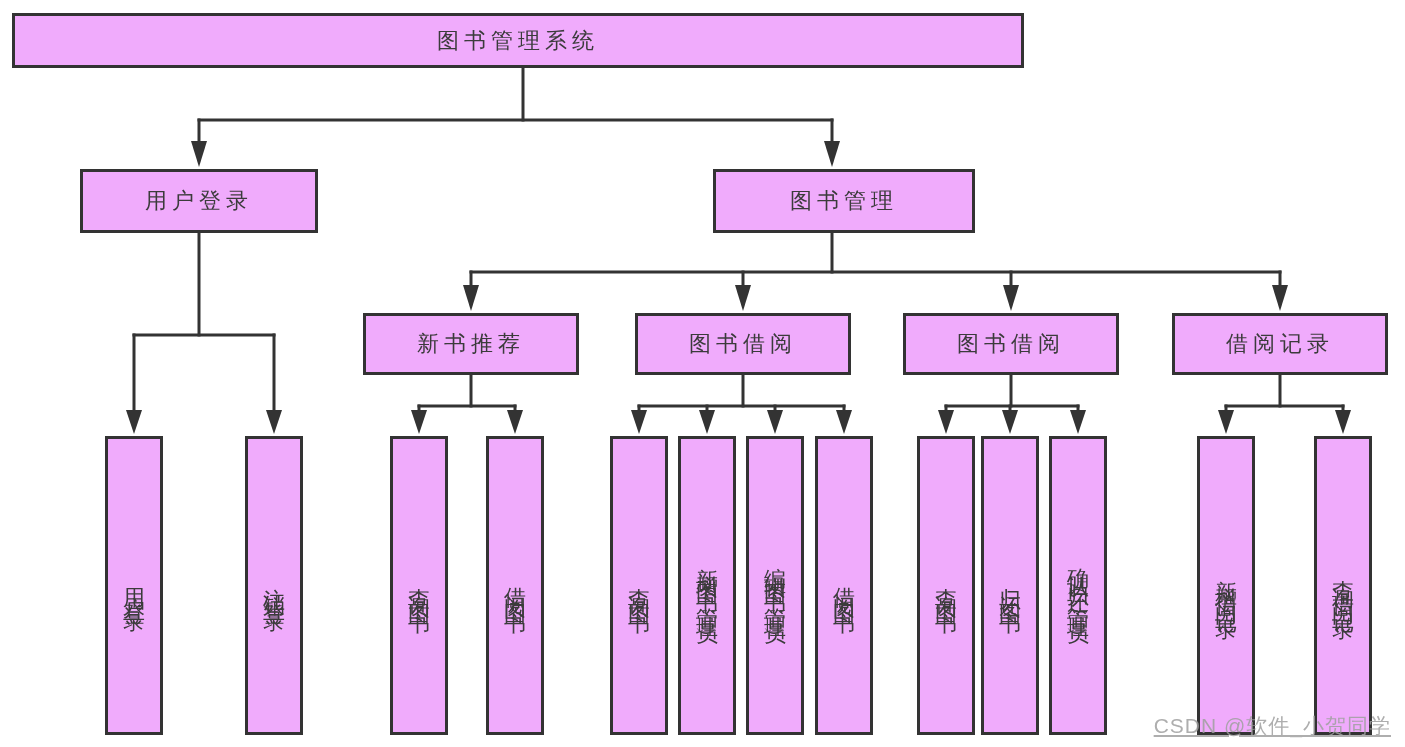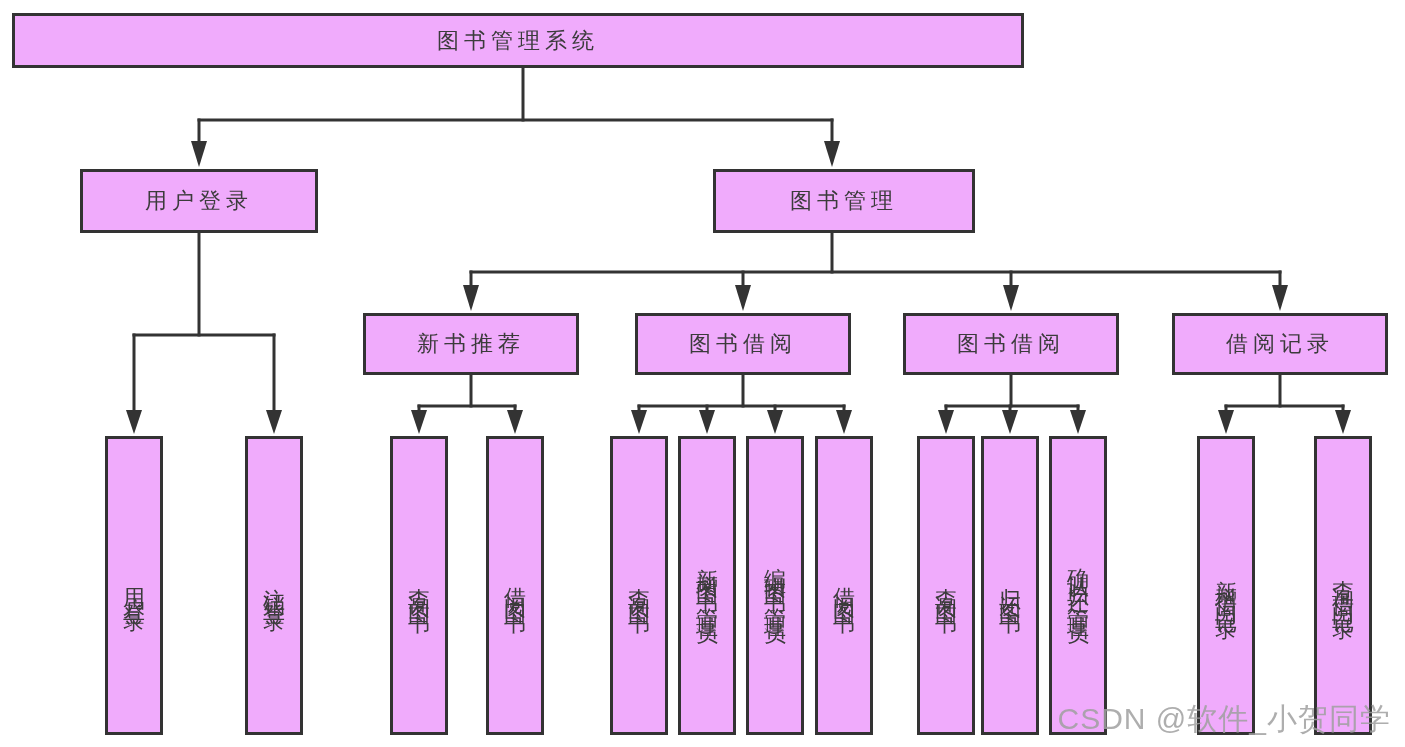--- a/index.html
+++ b/index.html
@@ -44,26 +44,27 @@
     font-size:22px;
     letter-spacing:8px;
     line-height:1;
     white-space:nowrap;
     color:var(--text);
   }
   .watermark{
     position:absolute;
     right:14px;
     bottom:7px;
-    font-size:30px;
+    font-size:21px;
     letter-spacing:1px;
     color:var(--watermark);
     opacity:.85;
     z-index:5;
     white-space:nowrap;
+    text-decoration:underline;
   }
 </style>
 </head>
 <body>
 
 <div class="diagram">
 
   <svg class="connectors" width="1405" height="747" viewBox="0 0 1405 747" xmlns="http://www.w3.org/2000/svg">
 
     <path d="M523 68 V120"></path>

